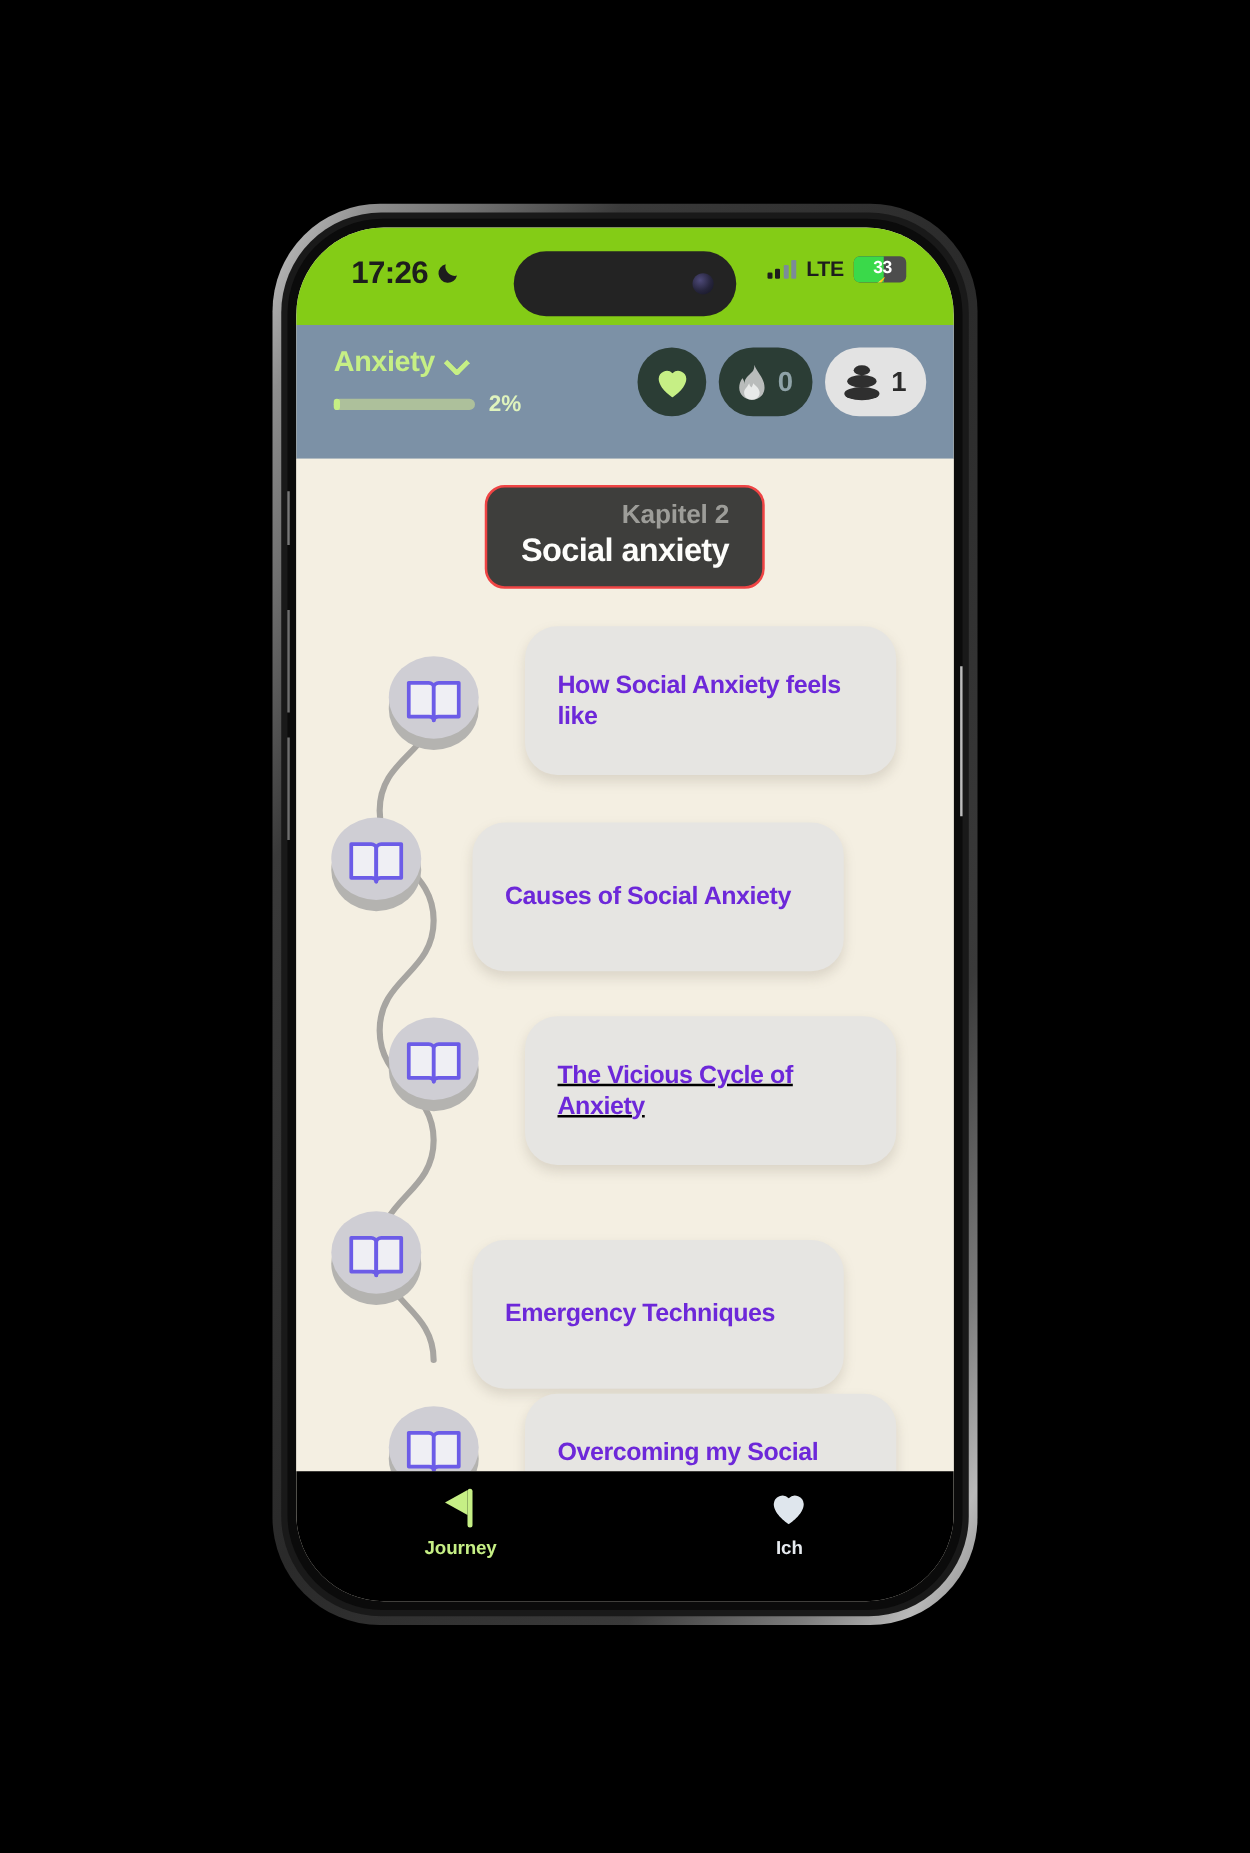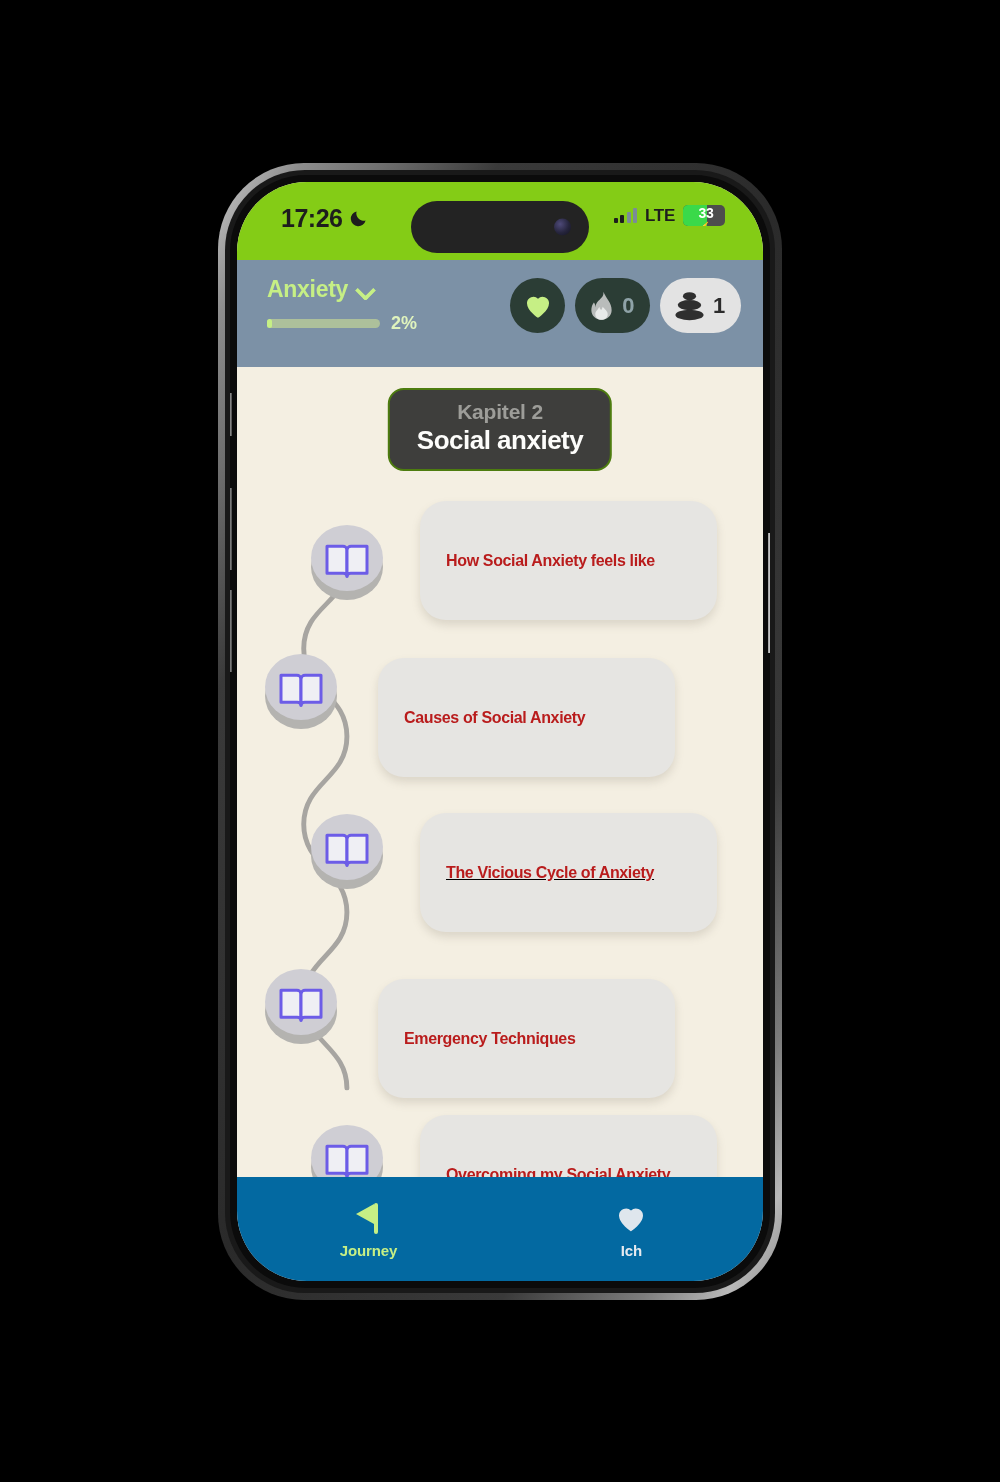--- a/index.html
+++ b/index.html
@@ -144,24 +144,24 @@
 
   
   .content{
     position:absolute; left:0; top:185px; right:0; bottom:104px;
     background:#f4efe2;
     overflow:hidden;
   }
   .chapter-pill{
     position:absolute; left:50%; transform:translateX(-50%); top:21px;
     background:#3e3e3c;
-    border:2px solid #4d7c0f;
+    border:2px solid #ef4444;
     border-radius:16px;
     padding:10px 27px 13px;
-    text-align:center;
+    text-align:right;
     min-width:222px;
   }
   .chapter-kicker{
     font-size:21px; font-weight:700; color:#9d9d99; letter-spacing:-.2px;
     line-height:1.15;
   }
   .chapter-title{
     font-size:26px; font-weight:800; color:#fdfdfb; letter-spacing:-.5px;
     line-height:1.2; margin-top:1px;
   }
@@ -188,31 +188,31 @@
   }
 
   .lesson-card{
     position:absolute;
     background:#e6e5e2;
     border-radius:26px;
     box-shadow:0 5px 9px rgba(130,125,110,.22);
     display:flex; align-items:center;
   }
   .lesson-title{
-    font-size:16px; font-weight:800; color:#b91c1c;
+    font-size:20px; font-weight:800; color:#6d28d9;
     letter-spacing:-.35px; line-height:1.22;
     padding:0 26px;
   }
 
   
   .tabbar{
     position:absolute; left:0; right:0; bottom:0; height:104px;
-    background:#0369a1;
+    background:#000000;
     display:flex; align-items:flex-start; justify-content:space-around;
-    padding-top:24px;
+    padding-top:12px;
   }
   .tab{
     width:33%;
     display:flex; flex-direction:column; align-items:center; gap:7px;
   }
   .tab-ic{ height:34px; display:flex; align-items:center; justify-content:center; }
   .tab-label{ font-size:15px; font-weight:800; color:#e6eaef; letter-spacing:-.1px; }
   .tab-label.active{ color:#c6ef85; }
 </style>
 </head>
@@ -346,21 +346,21 @@
             </div>
 
             <div class="node" style="left:28px; top:602px;">
               <span class="node-shadow"></span>
               <span class="node-face"></span>
               <svg class="book" viewBox="0 0 44 36">
                 <path d="M2 4h16c2 0 4 1.6 4 3.6V34c0-1.7-1.7-3-3.7-3H2z" fill="#efeff4" stroke="#6c5ce7" stroke-width="3" stroke-linejoin="round"></path>
                 <path d="M42 4H26c-2 0-4 1.6-4 3.6V34c0-1.7 1.7-3 3.7-3H42z" fill="#efeff4" stroke="#6c5ce7" stroke-width="3" stroke-linejoin="round"></path>
               </svg>
             </div>
-            <div class="lesson-card" style="left:141px; top:612px; width:297px; height:119px;">
+            <div class="lesson-card" style="left:141px; top:625px; width:297px; height:119px;">
               <span class="lesson-title">Emergency Techniques</span>
             </div>
 
             <div class="node" style="left:74px; top:758px;">
               <span class="node-shadow"></span>
               <span class="node-face"></span>
               <svg class="book" viewBox="0 0 44 36">
                 <path d="M2 4h16c2 0 4 1.6 4 3.6V34c0-1.7-1.7-3-3.7-3H2z" fill="#efeff4" stroke="#6c5ce7" stroke-width="3" stroke-linejoin="round"></path>
                 <path d="M42 4H26c-2 0-4 1.6-4 3.6V34c0-1.7 1.7-3 3.7-3H42z" fill="#efeff4" stroke="#6c5ce7" stroke-width="3" stroke-linejoin="round"></path>
               </svg>

